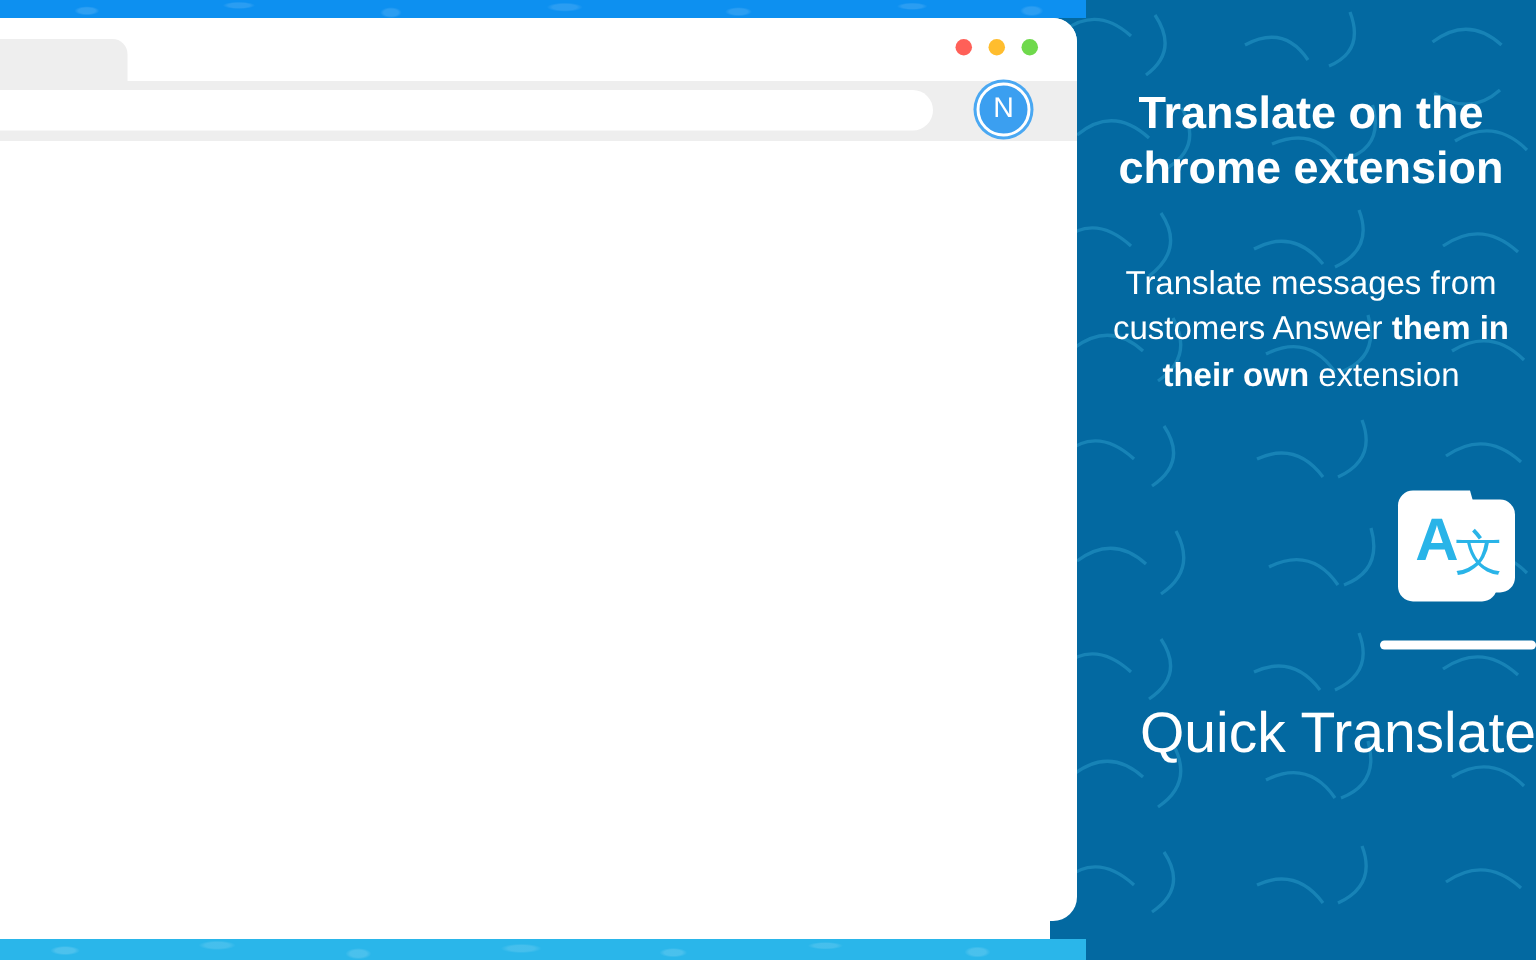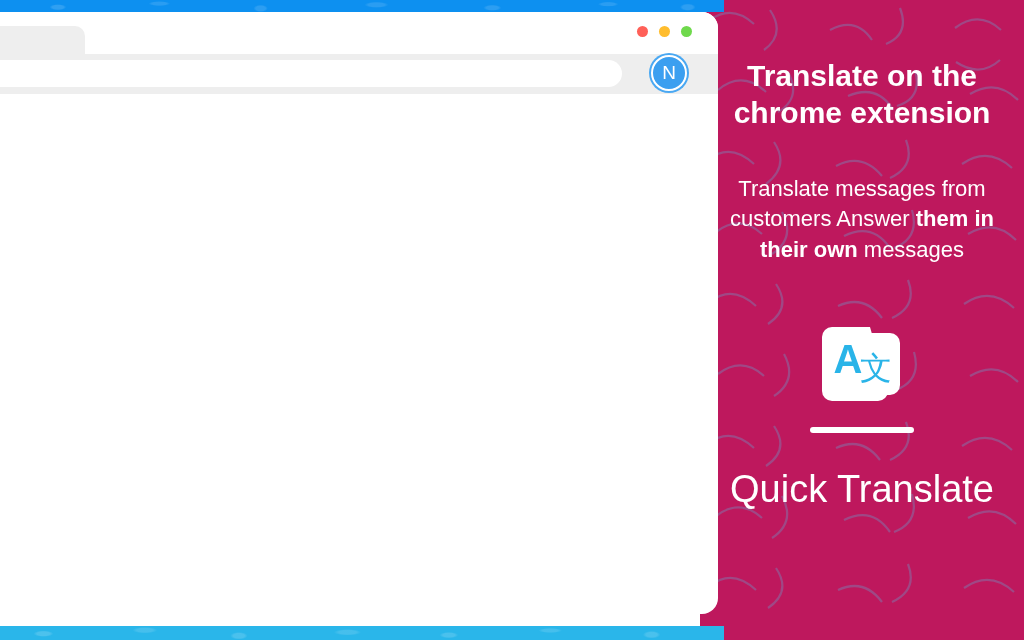--- a/index.html
+++ b/index.html
@@ -274,25 +274,25 @@
     color: #3d4149;
     font-family: "Liberation Sans", sans-serif;
     cursor: pointer;
   }
 
   
   .promo {
     position: absolute;
     right: 0; top: 0;
     width: 324px; height: 640px;
-    background: #be185d;
+    background: #0369a1;
     overflow: hidden;
     display: flex;
     flex-direction: column;
-    align-items: center;
+    align-items: flex-end;
     padding-top: 58px;
     z-index: 4;
   }
   .promo-texture {
     position: absolute; inset: 0;
     opacity: .5;
   }
   .promo > *:not(.promo-texture) { position: relative; z-index: 1; }
 
   .promo-title {
@@ -501,21 +501,21 @@
         <path d="M8 444 q22 -18 46 4 M74 426 q16 24 -8 40 M136 448 q26 -12 44 12 M206 422 q10 26 -16 38 M262 446 q26 -18 50 4"></path>
         <path d="M16 516 q24 -18 46 2 M82 496 q14 26 -10 42 M144 520 q28 -14 46 12 M212 494 q8 28 -18 38 M268 518 q26 -16 48 6"></path>
         <path d="M10 586 q22 -18 46 4 M76 568 q16 24 -8 40 M138 590 q26 -12 44 12 M208 564 q10 26 -16 38 M264 588 q26 -18 50 4"></path>
       </g>
     </svg>
   </div>
 
   <div class="promo-title">Translate on the chrome extension</div>
 
   <div class="promo-sub">
-    <span>Translate messages from customers Answer </span><b>them in their own</b><span> messages</span>
+    <span>Translate messages from customers Answer </span><b>them in their own</b><span> extension</span>
   </div>
 
   <div class="promo-logo">
     <svg width="104" height="104" viewBox="0 0 104 104">
       <rect x="42" y="22" width="48" height="62" rx="10" fill="#ffffff"></rect>
       <path d="M22 16 h38 l18 64 a10 10 0 0 1 -10 10 h-46 a10 10 0 0 1 -10 -10 v-54 a10 10 0 0 1 10 -10 z" fill="#ffffff"></path>
       <text x="38" y="62" text-anchor="middle" font-family="'Liberation Sans',sans-serif" font-size="40" font-weight="700" fill="#29b4e8">A</text>
       <text x="66" y="68" text-anchor="middle" font-family="'DejaVu Sans',sans-serif" font-size="32" fill="#29b4e8">文</text>
     </svg>
   </div>

